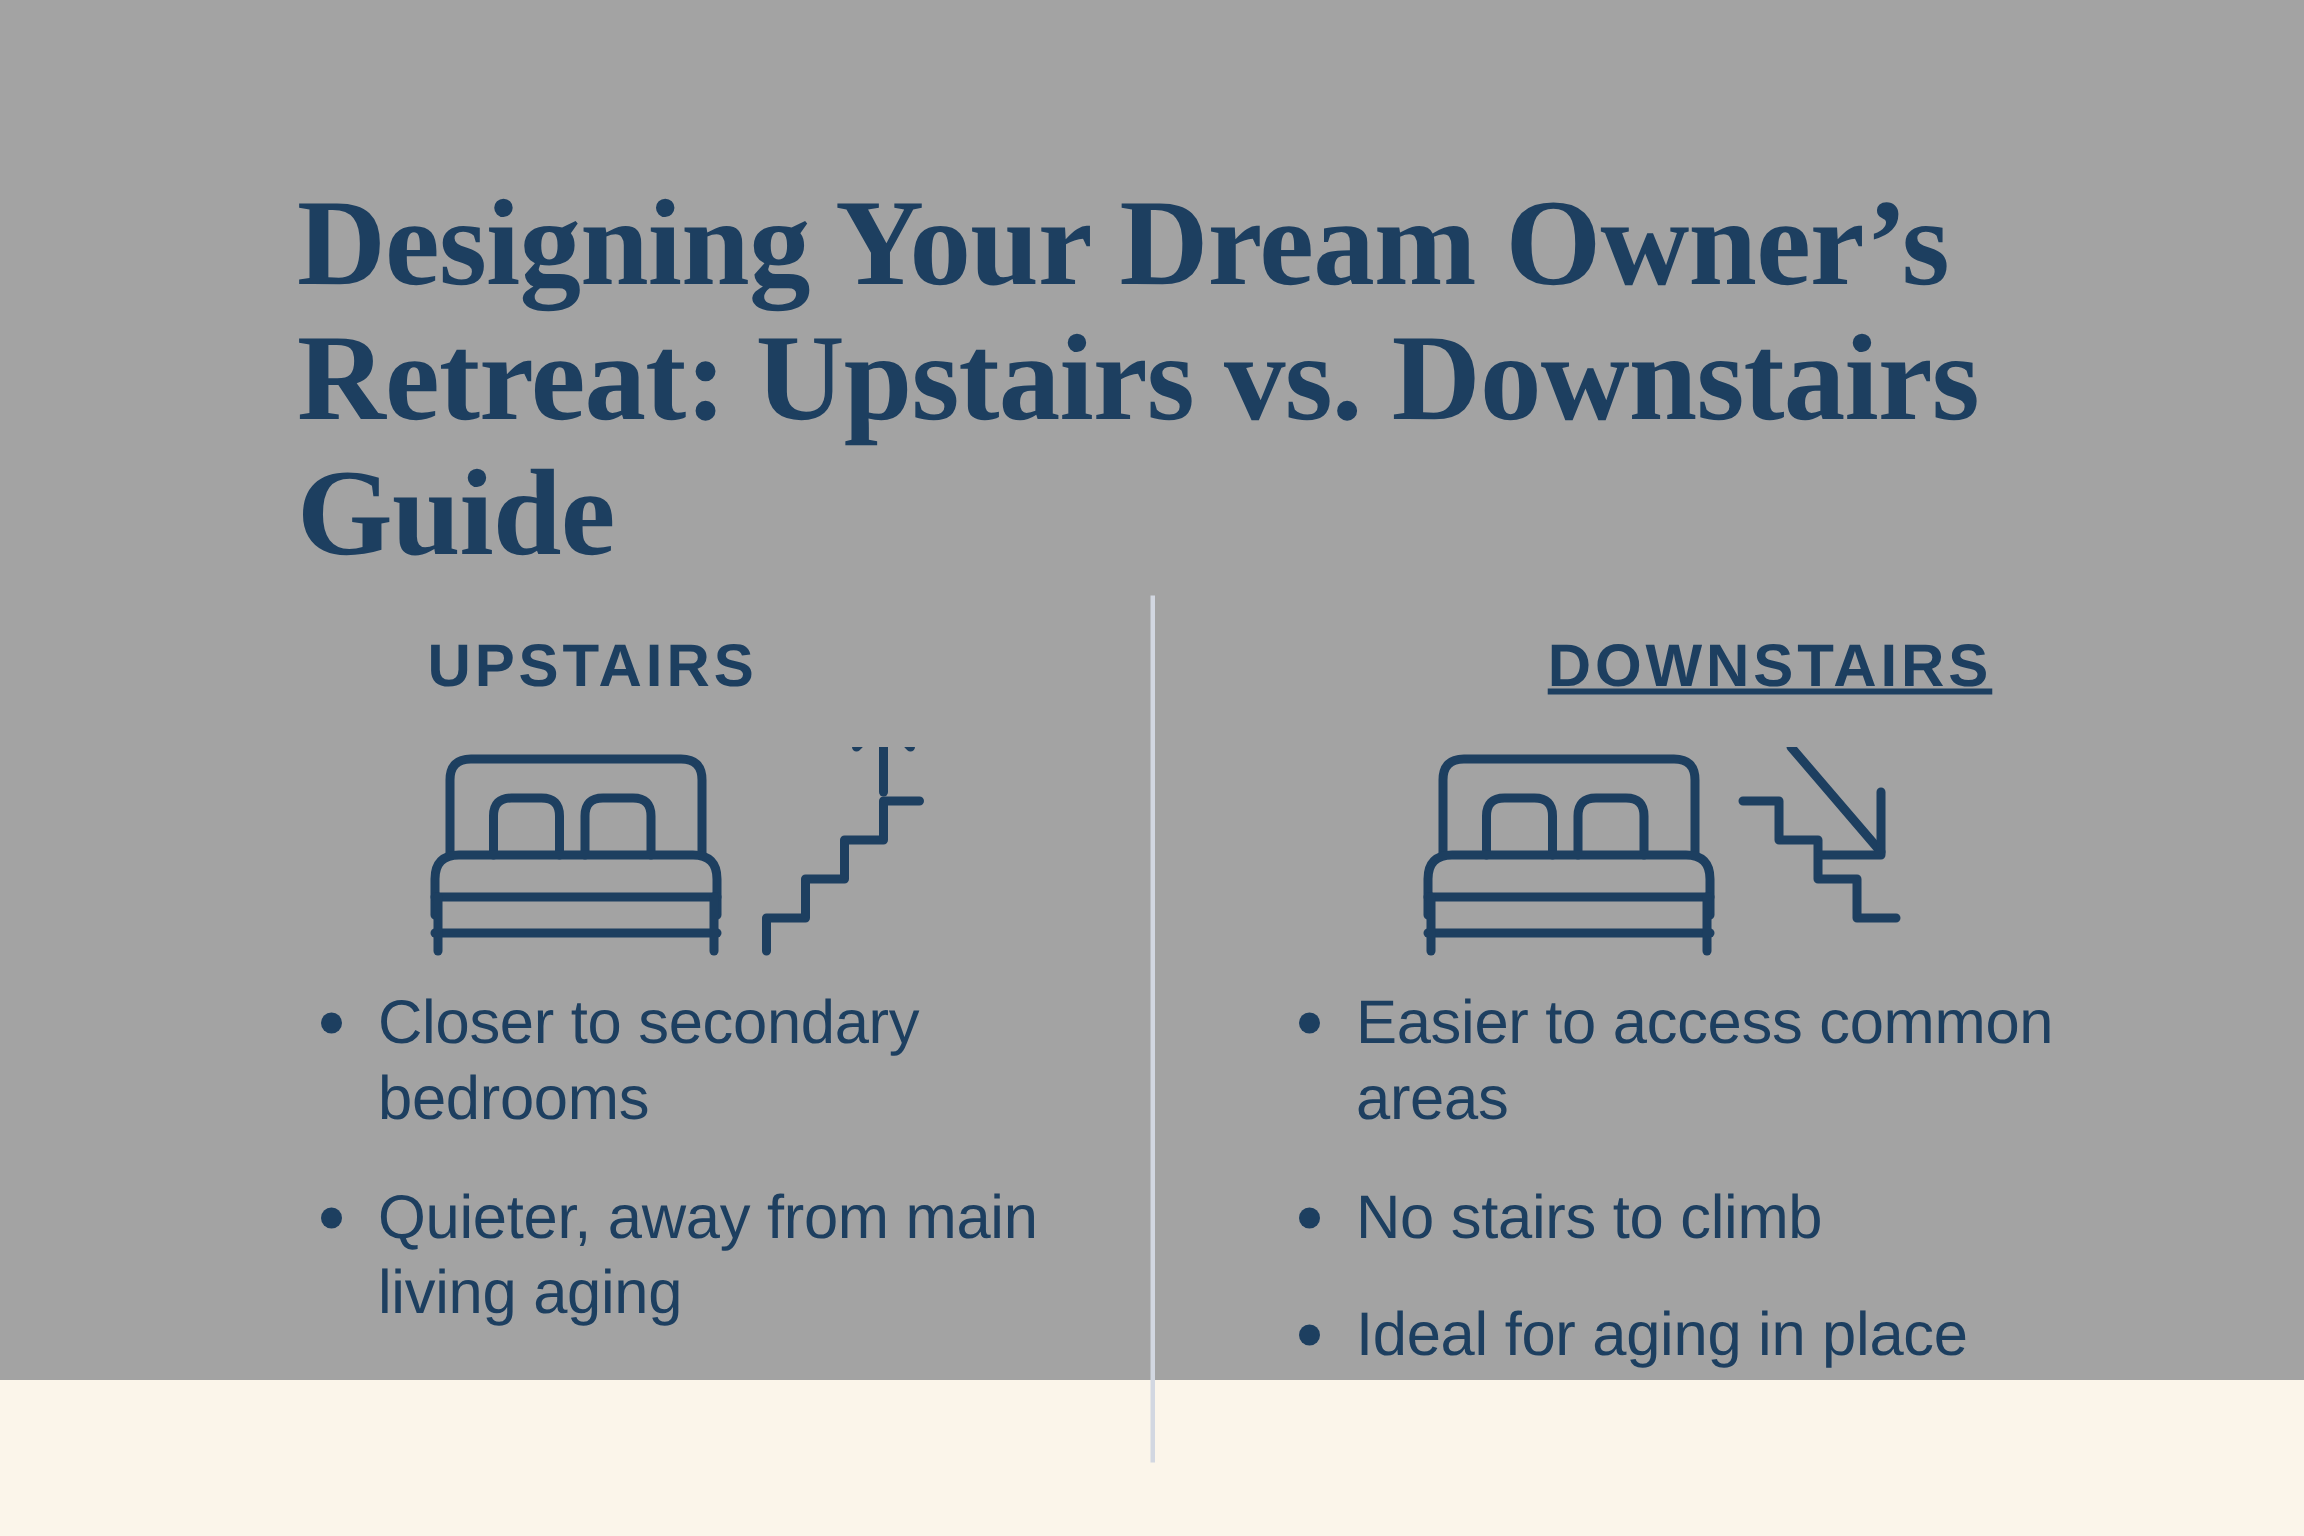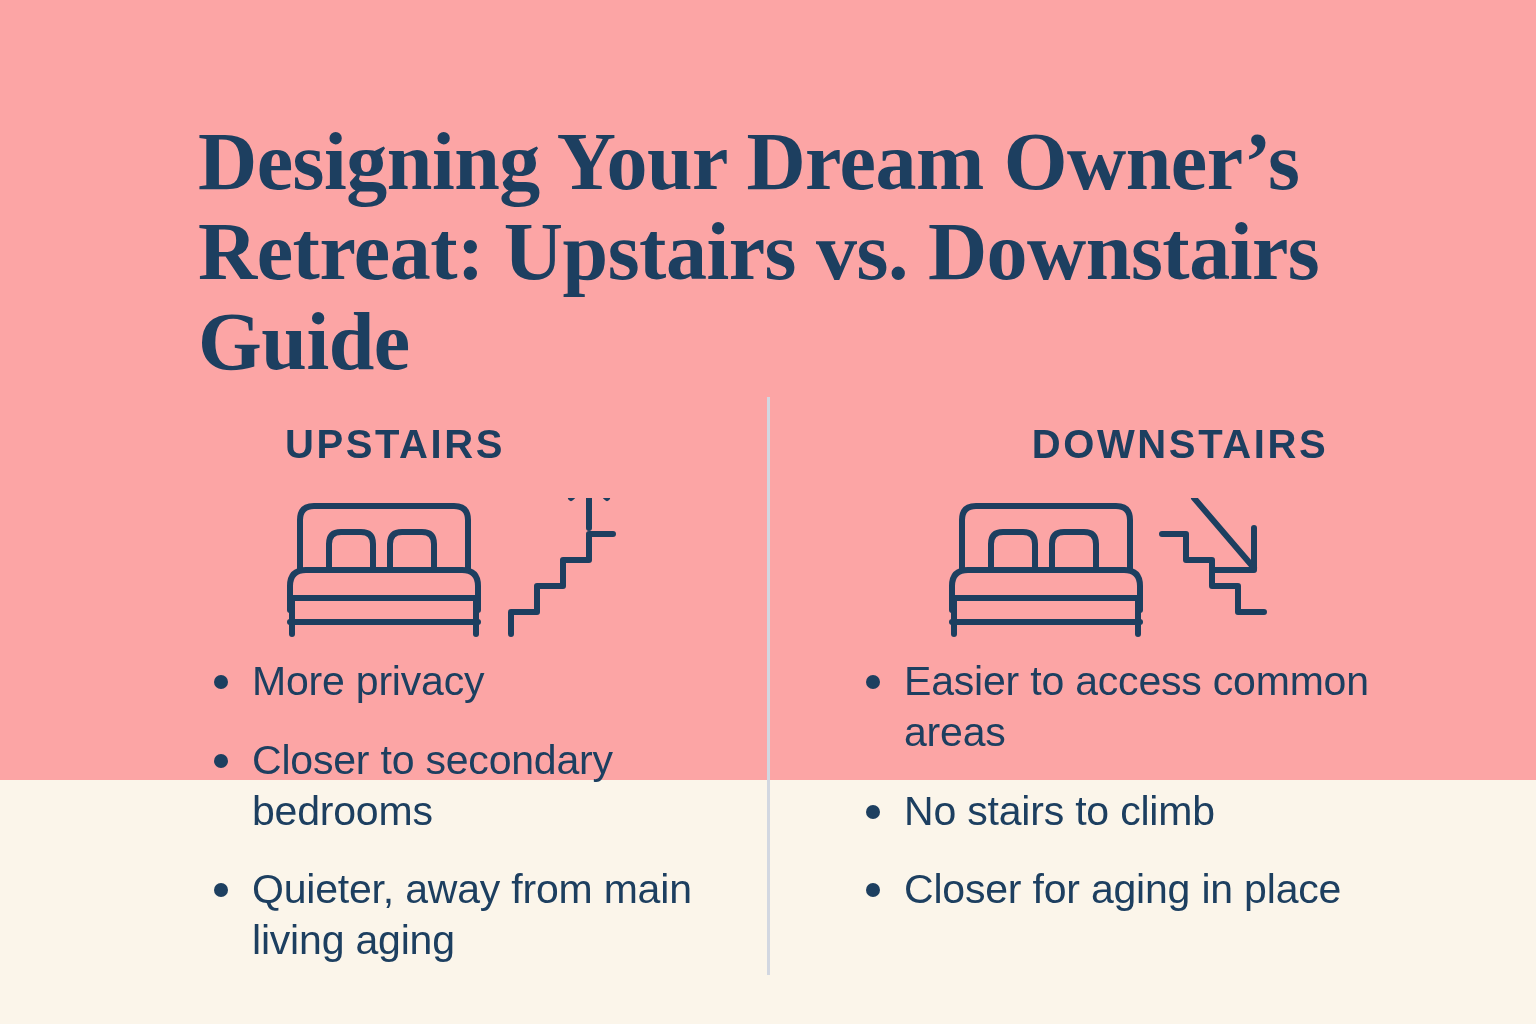--- a/index.html
+++ b/index.html
@@ -9,22 +9,22 @@
   body {
     width: 1536px;
     height: 1024px;
     background: #fbf5ea;
     font-family: "Liberation Sans", sans-serif;
     overflow: hidden;
   }
   .page {
     position: relative;
     width: 1536px;
-    height: 780px;
-    background: #fca5a5;
+    height: 920px;
+    background: #a3a3a3;
   }
 
   
   .title {
     position: absolute;
     left: 198px;
     top: 62px;
     width: 1200px;
     font-family: "Liberation Serif", "DejaVu Serif", serif;
     font-weight: bold;
@@ -56,21 +56,21 @@
     text-align: center;
     font-family: "Liberation Sans", sans-serif;
     font-weight: bold;
     font-size: 40px;
     letter-spacing: 2.6px;
     color: #1d3f60;
     height: 52px;
     line-height: 52px;
   }
   .column.left .col-header  { padding-right: 180px; }
-  .column.right .col-header { padding-left: 130px; }
+  .column.right .col-header { padding-left: 130px; text-decoration: underline; }
 
   .icon-row {
     position: relative;
     height: 170px;
     margin-top: 22px;
   }
   .column.left .icon-row  { padding-left: 100px; }
   .column.right .icon-row { padding-left: 122px; }
 
   .icon-row svg { display: block; }
@@ -170,24 +170,20 @@
             <path d="M6 136 L6 114 L32 114 L32 88 L58 88 L58 62 L84 62 L84 36 L108 36"></path>
 
             <path d="M84 30 L84 -16"></path>
             <path d="M66 0 L84 -18 L102 0"></path>
           </svg>
         </span>
 
       </div>
 
       <ul class="bullets">
-        <li>
-          <span class="dot"></span>
-          <span>More privacy</span>
-        </li>
         <li>
           <span class="dot"></span>
           <span>Closer to secondary bedrooms</span>
         </li>
         <li>
           <span class="dot"></span>
           <span>Quieter, away from main living aging</span>
         </li>
       </ul>
 
@@ -228,20 +224,20 @@
         <li>
           <span class="dot"></span>
           <span>Easier to access common areas</span>
         </li>
         <li>
           <span class="dot"></span>
           <span>No stairs to climb</span>
         </li>
         <li>
           <span class="dot"></span>
-          <span>Closer for aging in place</span>
+          <span>Ideal for aging in place</span>
         </li>
       </ul>
 
     </div>
 
   </div>
 </div>
 
 </body></html>

